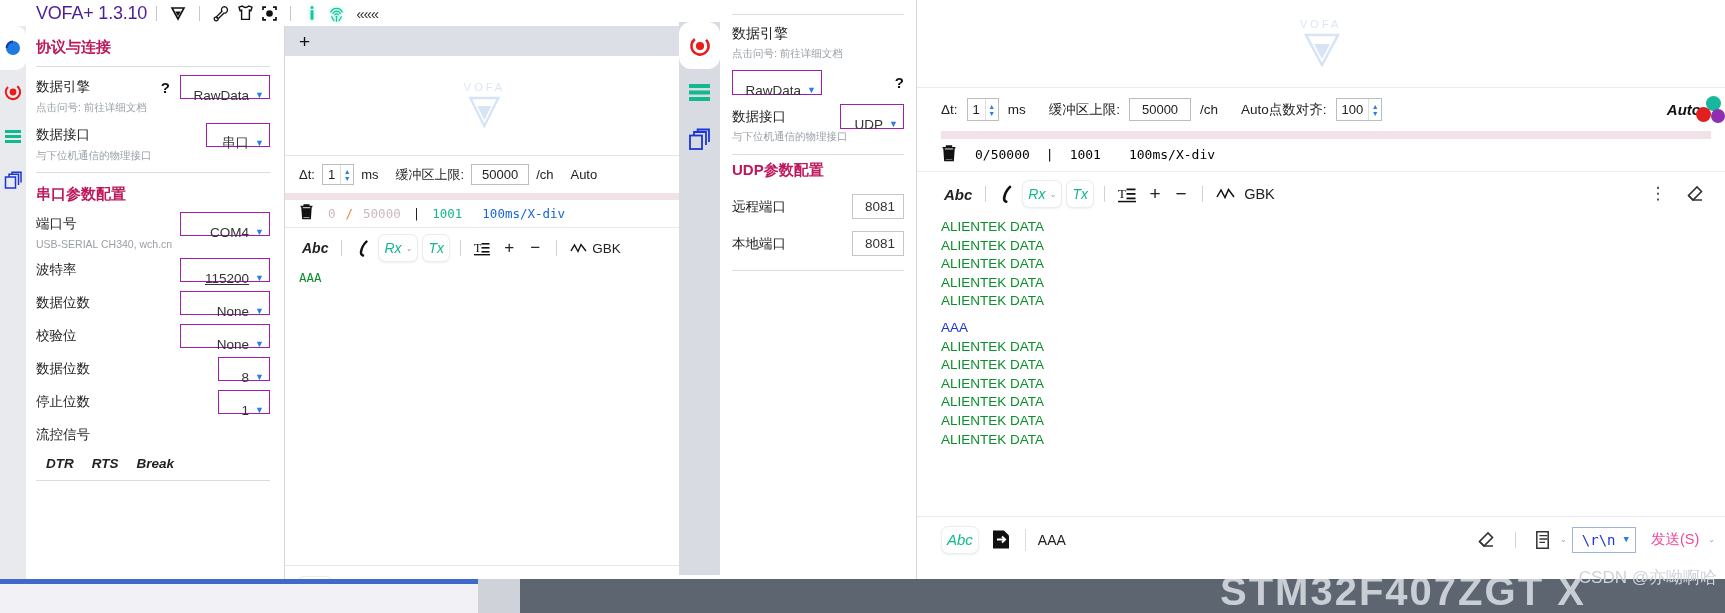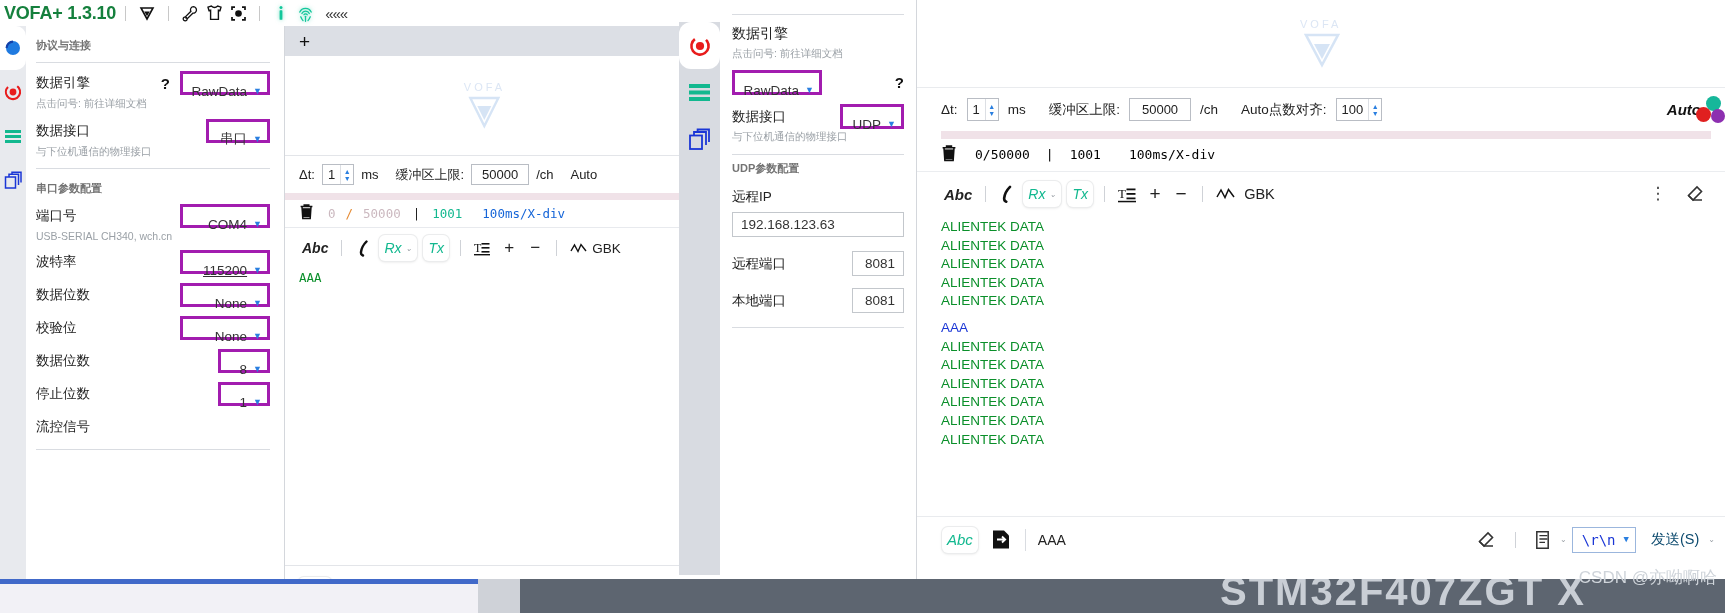--- a/index.html
+++ b/index.html
@@ -13,22 +13,22 @@
   }
   #root { position: relative; width: 1725px; height: 613px; background: #fff; }
 
   
   .titlebar {
     position: absolute; left: 0; top: 0; width: 800px; height: 26px;
     display: flex; align-items: center; gap: 0px;
     background: #ffffff;
   }
   .app-title {
-    font-size: 18px; font-weight: bold; color: #15803d;
-    letter-spacing: -0.2px; padding-left: 4px; white-space: nowrap;
+    font-size: 18px; font-weight: normal; color: #4c1d95;
+    letter-spacing: -0.2px; padding-left: 4px; white-space: nowrap; margin-left: 32px;
   }
   .tb-sep { width: 1px; height: 15px; background: #c8c8c8; margin: 0 9px; }
   .tb-icon {
     width: 24px; height: 22px; display: flex; align-items: center;
     justify-content: center; color: #111; flex: 0 0 auto;
   }
   .tb-icon svg { display: block; }
   .tb-icon.teal { color: #12c79b; }
   .tb-icon.teal svg { filter: drop-shadow(0 0 2px rgba(18,199,155,.55)); }
   .tb-collapse { color: #333; font-size: 15px; margin-left: 8px; letter-spacing: -1px; }
@@ -45,35 +45,35 @@
   .rail-item.active { background: #ffffff; border-radius: 0 10px 10px 0; }
   .rail-item svg { display: block; }
 
   
   .cfgpanel {
     position: absolute; left: 26px; top: 26px; width: 258px; height: 587px;
     background: #ffffff; padding: 0 14px 0 10px;
     overflow: hidden;
   }
   .sect-title {
-    color: #737373; font-size: 11px; font-weight: bold; margin-top: 12px;
+    color: #be185d; font-size: 15px; font-weight: bold; margin-top: 12px;
   }
   .hr { height: 1px; background: #d9dce1; margin: 9px 0 6px 0; }
   .frow {
     display: flex; align-items: center; justify-content: space-between;
     min-height: 26px; margin-top: 7px;
   }
   .flabel { font-size: 13.5px; color: #222; white-space: nowrap; }
   .fhint { font-size: 10.5px; color: #9aa0a6; margin-top: 1px; }
   .qmark {
     font-size: 15px; font-weight: bold; color: #111; margin-left: auto;
     margin-right: 10px; cursor: pointer;
   }
   .combo {
-    border: 3px solid #a21caf; background: #fff; height: 24px; min-width: 74px;
+    border: 1px solid #a21caf; background: #fff; height: 24px; min-width: 74px;
     display: flex; align-items: center; justify-content: flex-end;
     padding: 16px 5px 0 8px; font-size: 13.5px; color: #333; gap: 6px;
     white-space: nowrap;
   }
   .combo .cv { flex: 1; text-align: right; }
   .combo .cv.u { text-decoration: underline; }
   .caret { color: #2a7fe0; font-size: 9px; line-height: 1; }
   .combo.w90 { min-width: 90px; }
   .combo.w64 { min-width: 64px; }
   .combo.w52 { min-width: 52px; }
@@ -238,21 +238,21 @@
   .rw-sendbar .inp {
     flex: 1; font-size: 14px; color: #222; padding-left: 12px; margin-left: 4px;
     border-left: 1px solid #d9dce1; height: 22px; display: flex; align-items: center;
   }
   .selbox {
     border: 1px solid #9bb6dd; height: 26px; display: flex; align-items: center;
     gap: 8px; padding: 0 6px 0 9px; font-size: 14px; color: #1a36d6;
     font-family: "DejaVu Sans Mono", monospace; cursor: pointer;
   }
   .sendbtn {
-    color: #0c4a6e; font-size: 14.5px; padding: 0 4px 0 10px; cursor: pointer;
+    color: #ec4899; font-size: 14.5px; padding: 0 4px 0 10px; cursor: pointer;
     white-space: nowrap;
   }
   .mini-caret { color: #9aa0a6; font-size: 8px; }
 
   
   .bottomstrip {
     position: absolute; left: 0; bottom: 0; width: 1725px; height: 34px;
     overflow: hidden; pointer-events: none;
   }
   .bs-left { position: absolute; left: 0; top: 0; width: 478px; height: 34px;
@@ -431,20 +431,25 @@
       <div class="flabel">停止位数</div>
       <div class="combo w52">
         <span class="cv">1</span>
         <span class="caret">▼</span>
       </div>
     </div>
 
     <div class="frow">
       <div class="flabel">流控信号</div>
     </div>
+    <div class="flowsig">
+      <span>DTR</span>
+      <span>RTS</span>
+      <span>Break</span>
+    </div>
     <div class="hr"></div>
   </div>
 
   <div class="midwin">
     <div class="tabstrip">
       <div class="plus">+</div>
     </div>
     <div class="plotarea">
       <div class="watermark">
         <div class="wt">VOFA</div>
@@ -581,24 +586,20 @@
       <div class="ulabel">数据接口</div>
       <div class="combo w64" style="height:25px">
         <span class="cv">UDP</span>
         <span class="caret">▼</span>
       </div>
     </div>
     <div class="fhint">与下位机通信的物理接口</div>
     <div class="hr0" style="margin:10px 0 6px 0"></div>
     <div class="sect-title" style="margin-top:6px">UDP参数配置</div>
 
-    <div style="margin-top:12px">
-      <div class="ulabel">远程IP</div>
-      <div class="ubox full">192.168.123.63</div>
-    </div>
     <div class="urow" style="margin-top:14px">
       <div class="ulabel">远程端口</div>
       <div class="ubox num">8081</div>
     </div>
     <div class="urow" style="margin-top:12px">
       <div class="ulabel">本地端口</div>
       <div class="ubox num">8081</div>
     </div>
     <div class="hr0" style="margin:14px 0 0 0"></div>
   </div>

